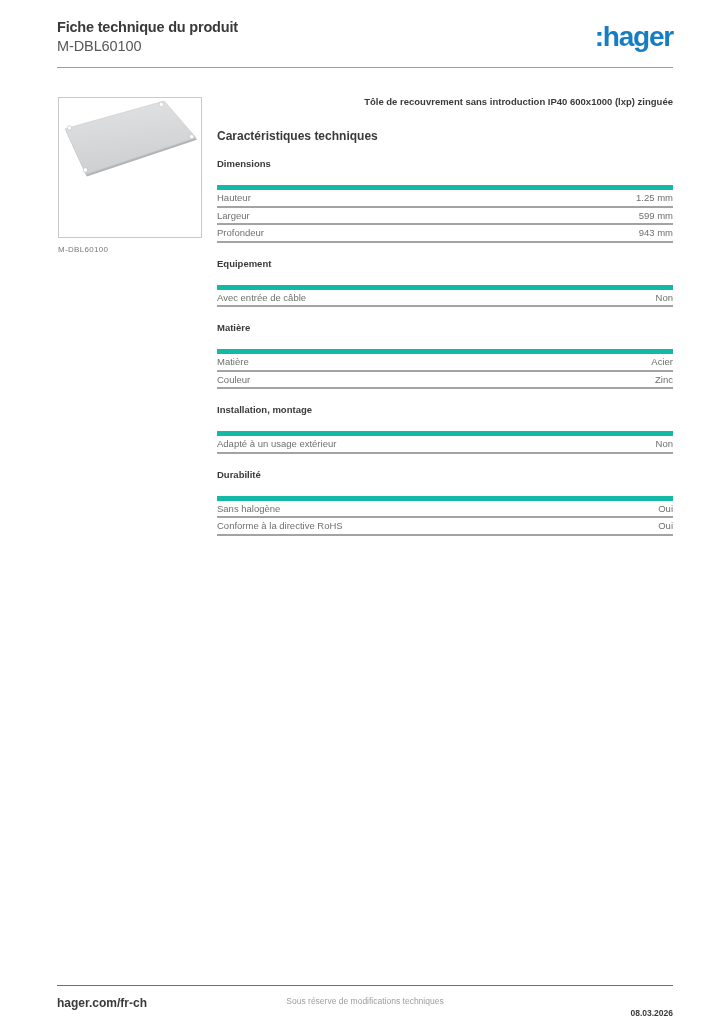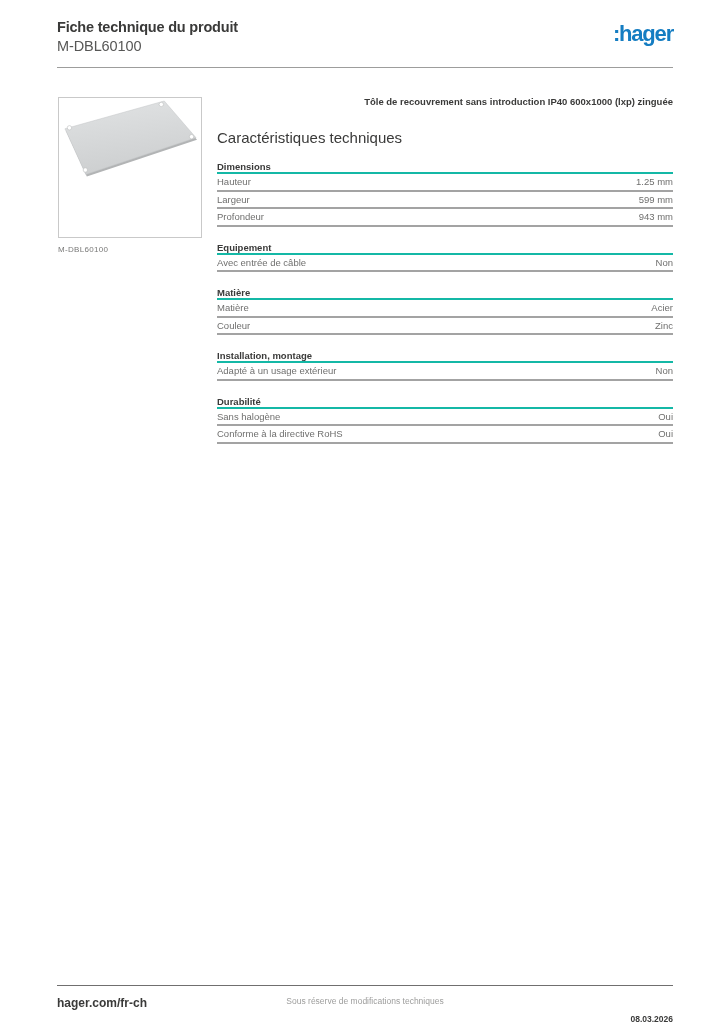--- a/index.html
+++ b/index.html
@@ -15,21 +15,21 @@
   .hdr-title {
     position:absolute; left:57px; top:19px;
     font-size:14.5px; font-weight:bold; color:#3a3a39; letter-spacing:-0.2px;text-align:center;
   }
   .hdr-ref {
     position:absolute; left:57px; top:38px;
     font-size:14.5px; font-weight:normal; color:#575756; letter-spacing:-0.1px;
   }
   .logo {
     position:absolute; right:51px; top:21px;
-    font-size:22px; font-weight:bold; color:#157dc2; letter-spacing:-1.2px;
+    font-size:28px; font-weight:bold; color:#157dc2; letter-spacing:-1.2px;
   }
   .hdr-rule {
     position:absolute; left:57px; top:67px; width:616px; height:1px;
     background:#9d9d9c;
   }
 
   
   .img-box {
     position:absolute; left:58px; top:97px; width:144px; height:141px;
     border:1px solid #c9c9c9; background:#ffffff;
@@ -40,26 +40,26 @@
     font-size:8px; color:#787877; letter-spacing:0.3px;
   }
 
   
   .main { position:absolute; left:217px; top:96px; width:456px; }
   .desc {
     font-size:9.5px; font-weight:bold; color:#3a3a39; line-height:12px;text-align:right;
   }
   .char-title {
     margin-top:21px; 
-    font-size:15px; font-weight:normal; color:#3a3a39;
+    font-size:12px; font-weight:bold; color:#3a3a39;
   }
   .section { margin-top:15px; }
   .section h3 {
     font-size:9.5px; font-weight:bold; color:#3a3a39;
-    padding-bottom:0; border-bottom:2px solid #14b8a6;
+    padding-bottom:16px; border-bottom:5px solid #14b8a6;
   }
   .row {
     display:flex; justify-content:space-between; align-items:baseline;
     font-size:9.5px; line-height:10px; color:#6f6f6e;
     padding:3px 0 2.5px; border-bottom:2px solid #a3a3a3;
   }
   .row .val { text-align:left; white-space:nowrap; }
 
   
   .footer-rule {
@@ -71,21 +71,21 @@
   }
   .footer .site {
     position:absolute; left:0; top:0;
     font-size:12px; font-weight:bold; color:#3a3a39;
   }
   .footer .disclaimer {
     position:absolute; left:50%; top:0; transform:translateX(-50%);
     font-size:8.5px; color:#9d9d9c; white-space:nowrap;
   }
   .footer .date {
-    position:absolute; right:0; top:18px;
+    position:absolute; right:0; top:12px;
     font-size:8.5px; font-weight:bold; color:#3a3a39;
   }
 </style>
 </head>
 <body>
 
 <div class="page">
 
   <div class="hdr-title">Fiche technique du produit</div>
   <div class="hdr-ref">M-DBL60100</div>

